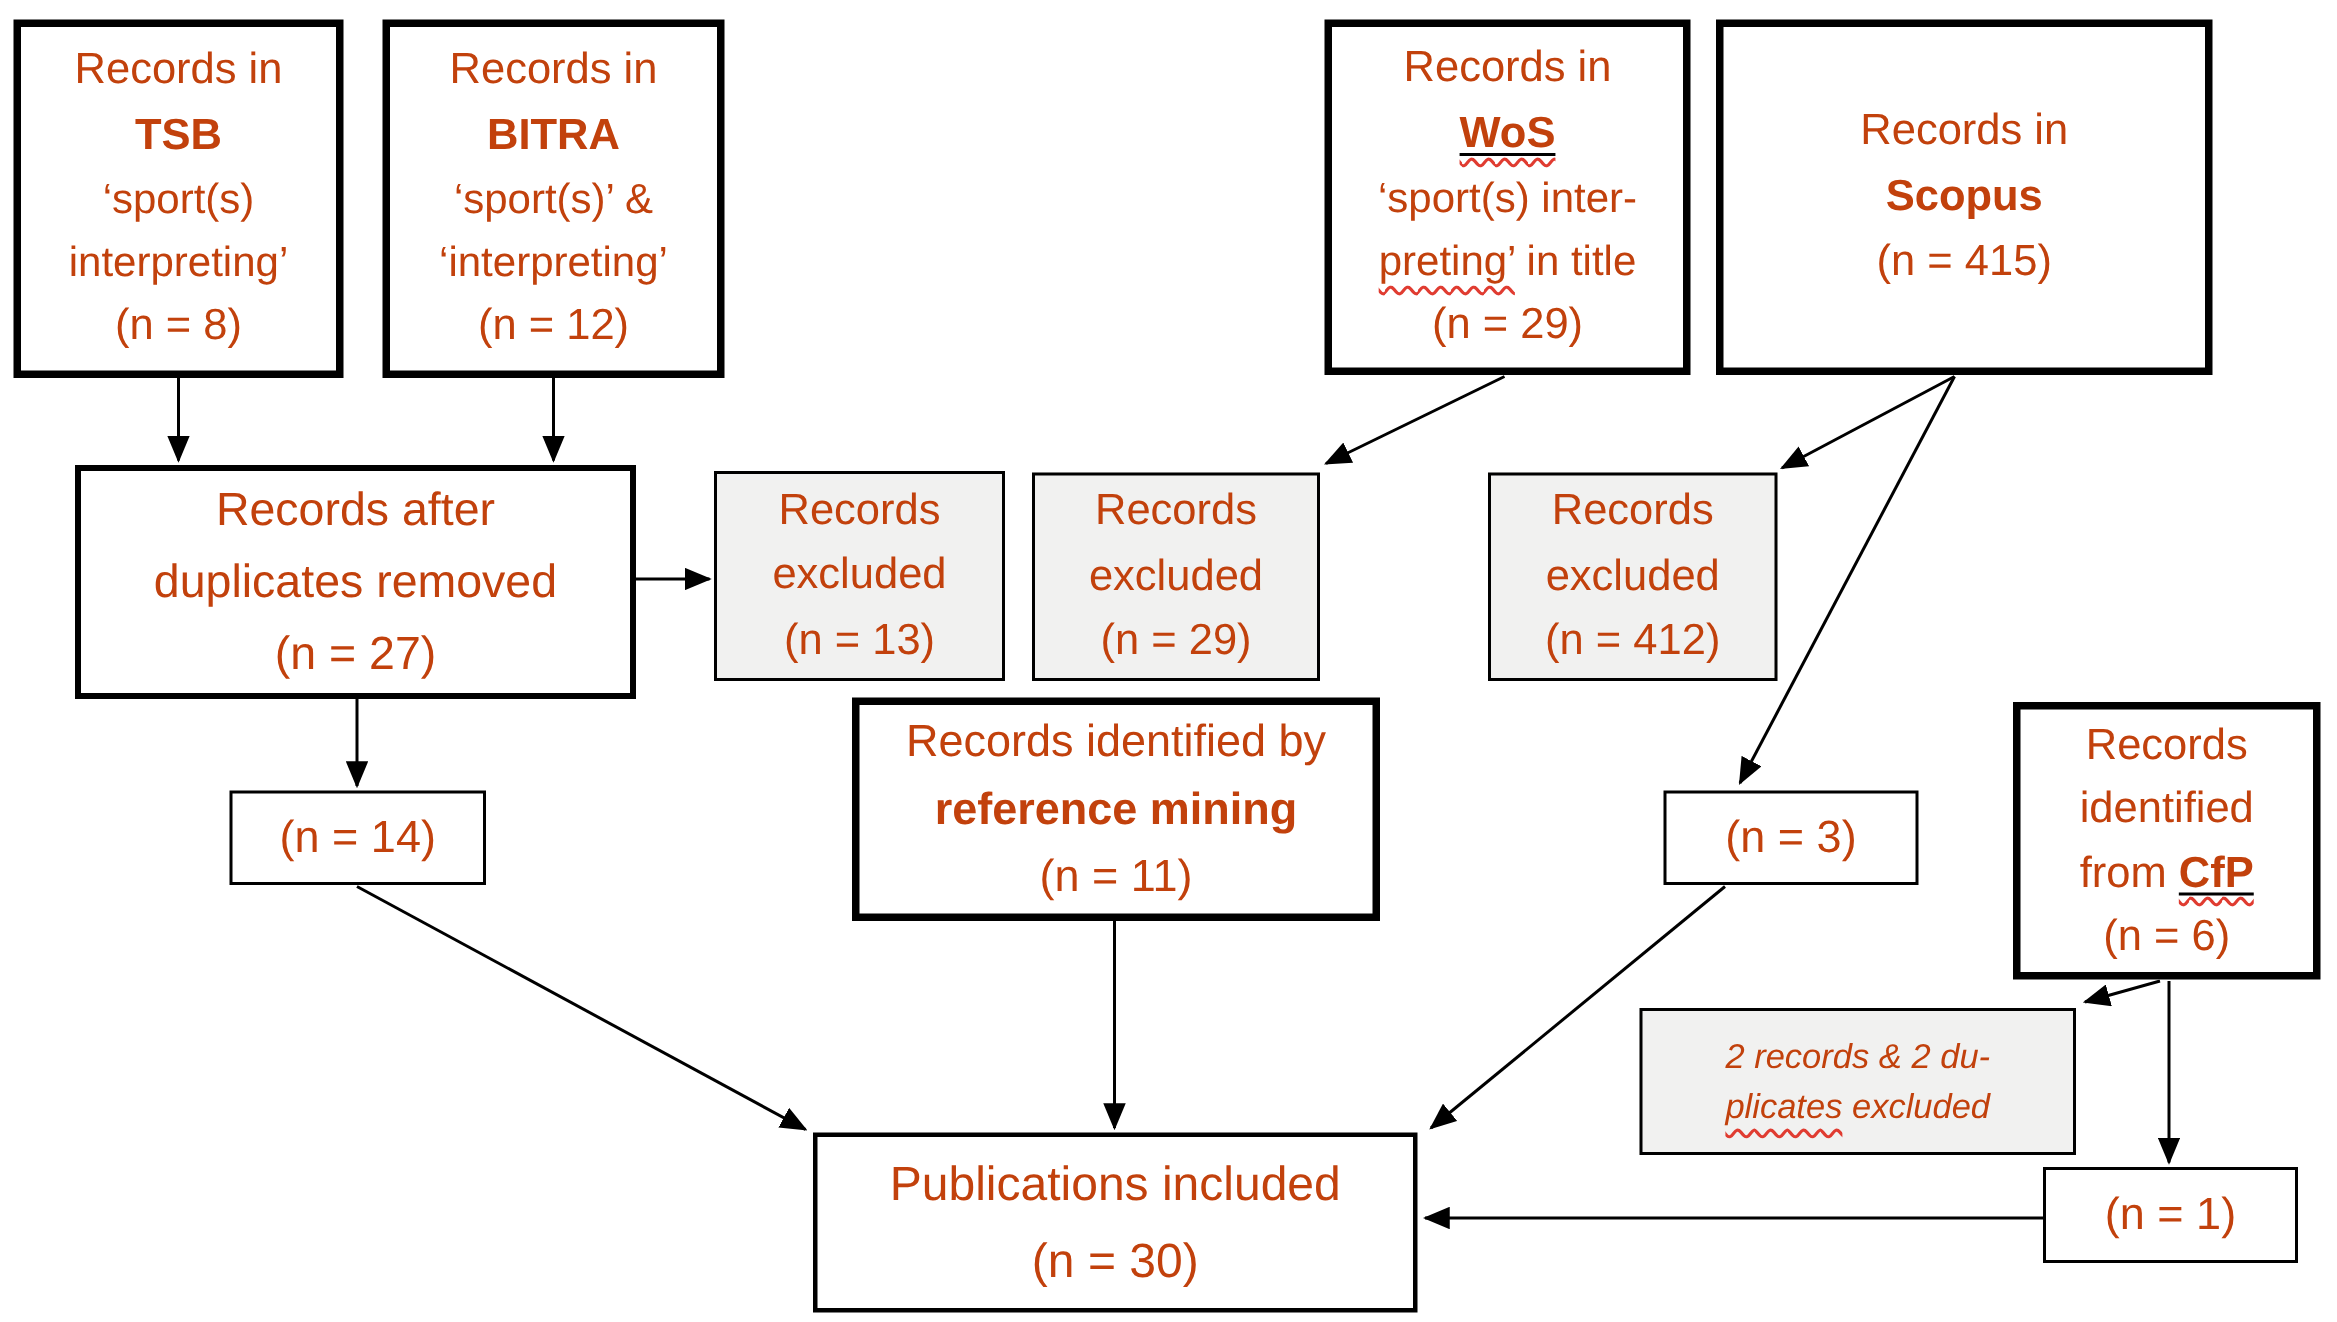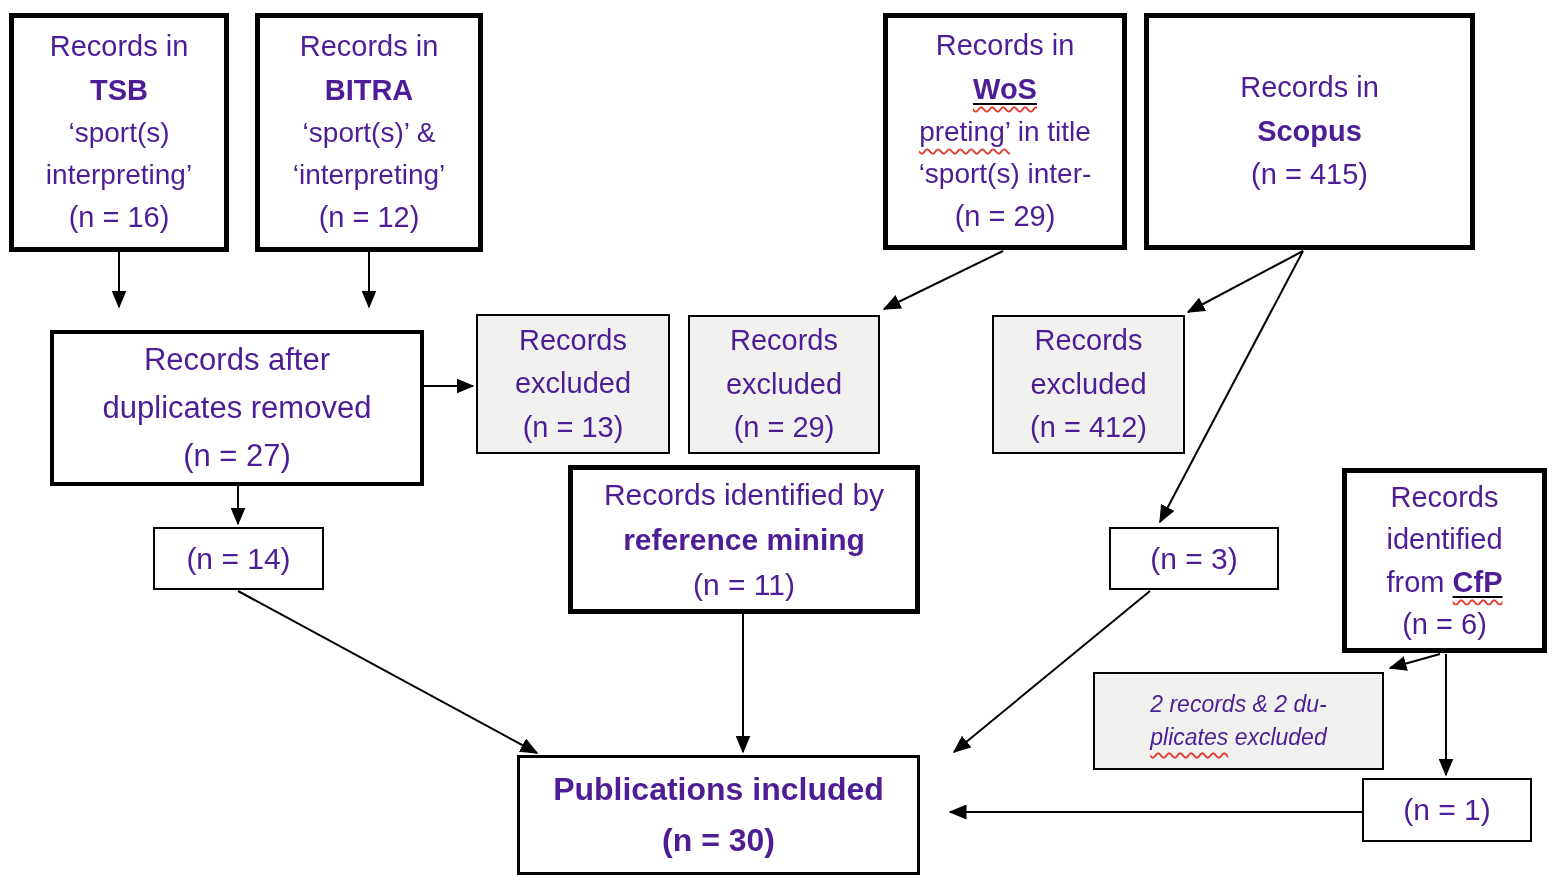--- a/index.html
+++ b/index.html
@@ -6,21 +6,21 @@
     margin: 0;
     padding: 0;
     background: #ffffff;
   }
   #stage {
     position: relative;
     width: 1558px;
     height: 881px;
     background: #ffffff;
     font-family: "Liberation Sans", sans-serif;
-    color: #4c1d95;
+    color: #c2410c;
     overflow: hidden;
   }
   #arrows {
     position: absolute;
     left: 0; top: 0;
     width: 1558px; height: 881px;
     z-index: 1;
   }
   .box {
     position: absolute;
@@ -42,21 +42,21 @@
   .b     { font-weight: 700; }
   
   .u     { text-decoration: underline solid #000; text-decoration-thickness: 2px; text-underline-offset: 4px; }
   
   .wavy  { text-decoration: underline wavy #e03c31; text-decoration-thickness: 2px; text-underline-offset: 7px; text-align: right; }
 
   
   .src   { font-size: 29px; line-height: 1.5; }
   .src .detail { font-size: 28px; }
   #box-scopus .detail { font-size: 27px; }
-  #box-duplicates { font-size: 31px; line-height: 1.55; margin-top: 20px; }
+  #box-duplicates { font-size: 31px; line-height: 1.55; }
   .excl  { font-size: 29px; line-height: 1.5; }
   #box-refmining { font-size: 30px; line-height: 1.5; }
   .nbox  { font-size: 30px; }
   #box-cfp { font-size: 29px; line-height: 1.45; }
   #box-gray2 { font-size: 23px; line-height: 1.45; font-style: italic; }
   #box-publications { font-size: 32px; line-height: 1.6; }
 </style>
 </head>
 <body>
 
@@ -83,36 +83,36 @@
       <line x1="1446" y1="654" x2="1446" y2="775" marker-end="url(#ah)"></line>
       <line x1="1362" y1="812" x2="950" y2="812" marker-end="url(#ah)"></line>
     </g>
   </svg>
 
   <div class="box thick src" id="box-tsb" style="left:9px; top:13px; width:220px; height:239px;">
     <span>Records in</span>
     <span class="b">TSB</span>
     <span class="pre detail">‘sport(s)
 interpreting’</span>
-    <span>(n = 16)</span>
+    <span>(n = 8)</span>
   </div>
 
   <div class="box thick src" id="box-bitra" style="left:255px; top:13px; width:228px; height:239px;">
     <span>Records in</span>
     <span class="b">BITRA</span>
     <span class="pre detail">‘sport(s)’ &amp;
 ‘interpreting’</span>
     <span>(n = 12)</span>
   </div>
 
   <div class="box thick src" id="box-wos" style="left:883px; top:13px; width:244px; height:237px;">
     <span>Records in</span>
     <span class="wavy"><span class="b u">WoS</span></span>
+    <span class="detail">‘sport(s) inter-</span>
     <span class="detail"><span class="wavy">preting’</span><span> in title</span></span>
-    <span class="detail">‘sport(s) inter-</span>
     <span>(n = 29)</span>
   </div>
 
   <div class="box thick src" id="box-scopus" style="left:1144px; top:13px; width:331px; height:237px;">
     <span>Records in</span>
     <span class="b">Scopus</span>
     <span>(n = 415)</span>
   </div>
 
   <div class="box med pre" id="box-duplicates" style="left:50px; top:310px; width:374px; height:156px; border-width:4px;">
@@ -162,18 +162,18 @@
 
   <div class="box gray" id="box-gray2" style="left:1093px; top:672px; width:291px; height:98px;">
     <span>2 records &amp; 2 du-</span>
     <span><span class="wavy">plicates</span><span> excluded</span></span>
   </div>
 
   <div class="box thin nbox" id="box-n2" style="left:1362px; top:778px; width:170px; height:64px;">
     <span>(n = 1)</span>
   </div>
 
-  <div class="box med" id="box-publications" style="left:517px; top:755px; width:403px; height:120px;font-weight:bold;">
+  <div class="box med" id="box-publications" style="left:542px; top:755px; width:403px; height:120px;">
     <span class="pre">Publications included
 (n = 30)</span>
   </div>
 
 </div>
 
 </body></html>

